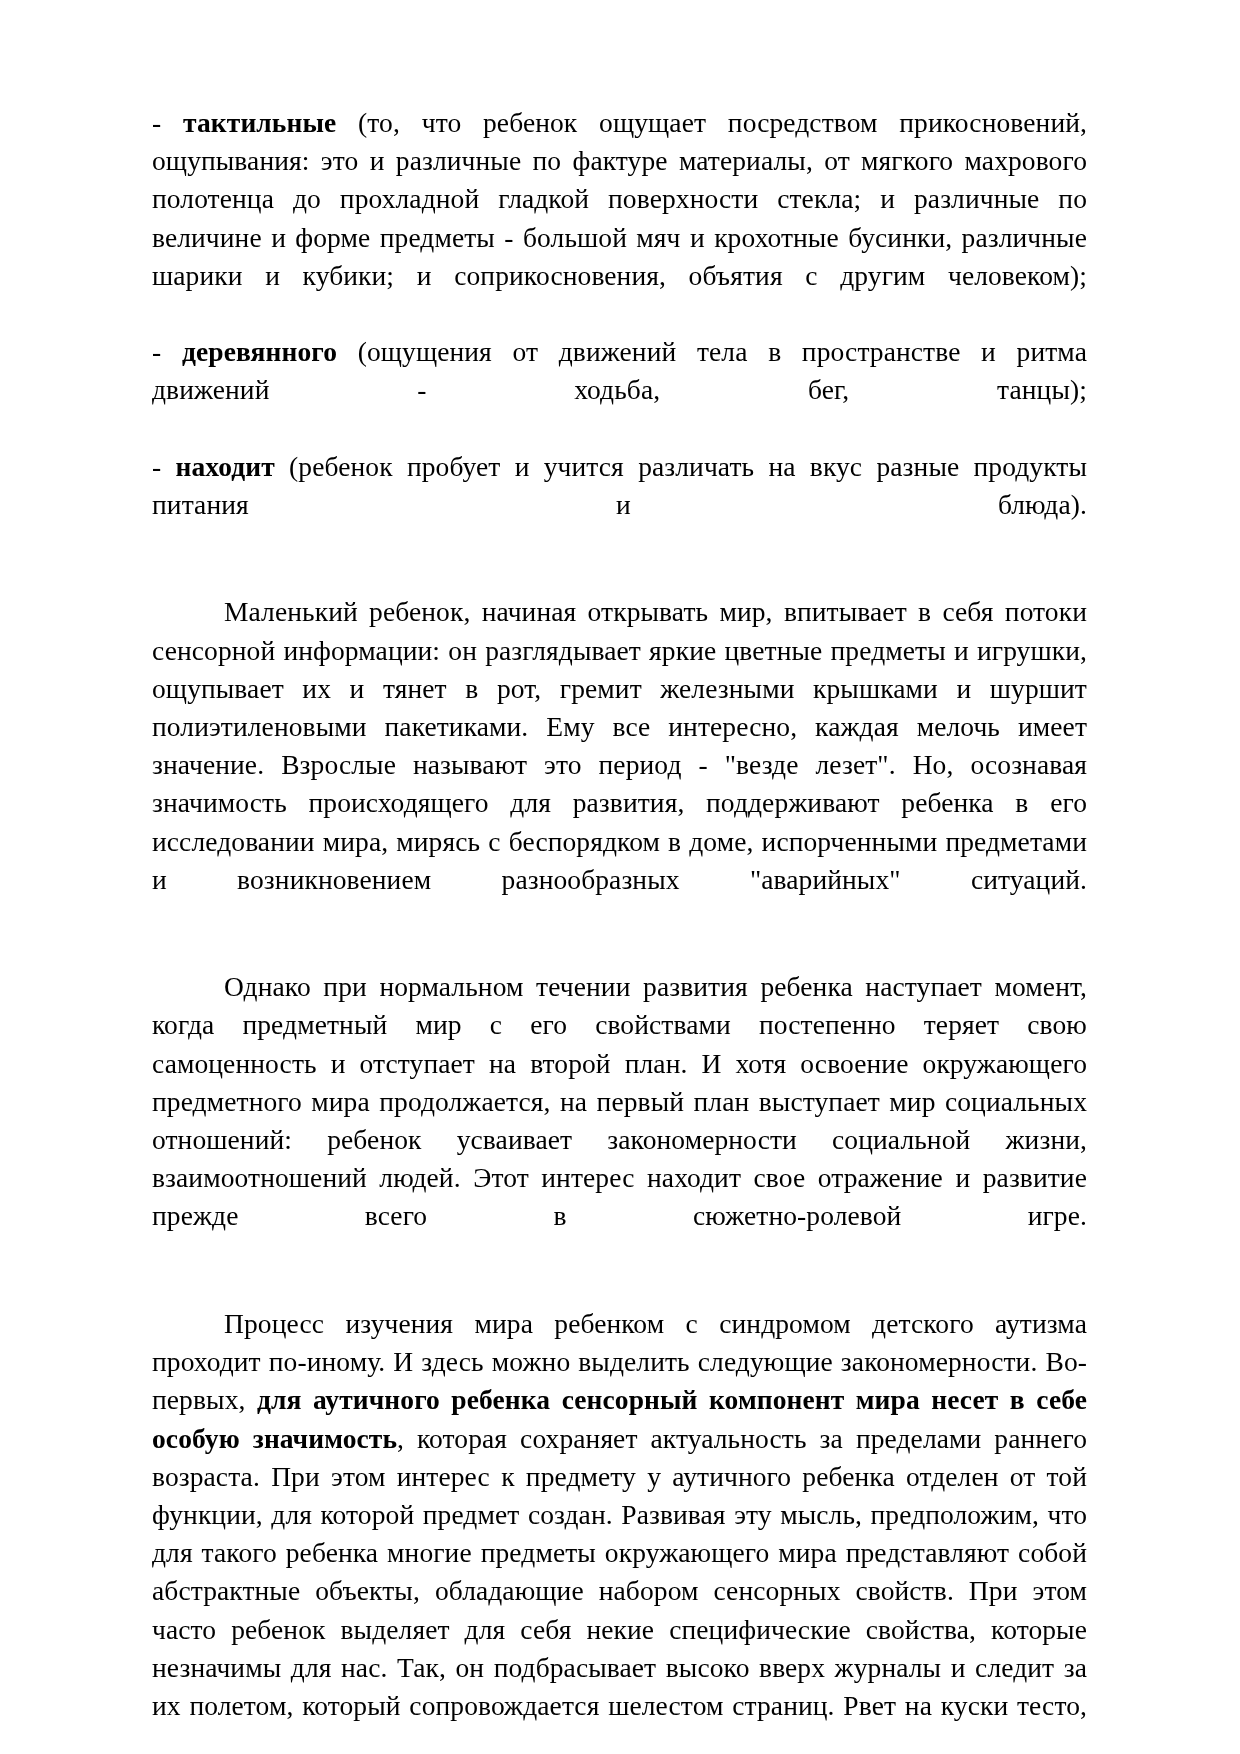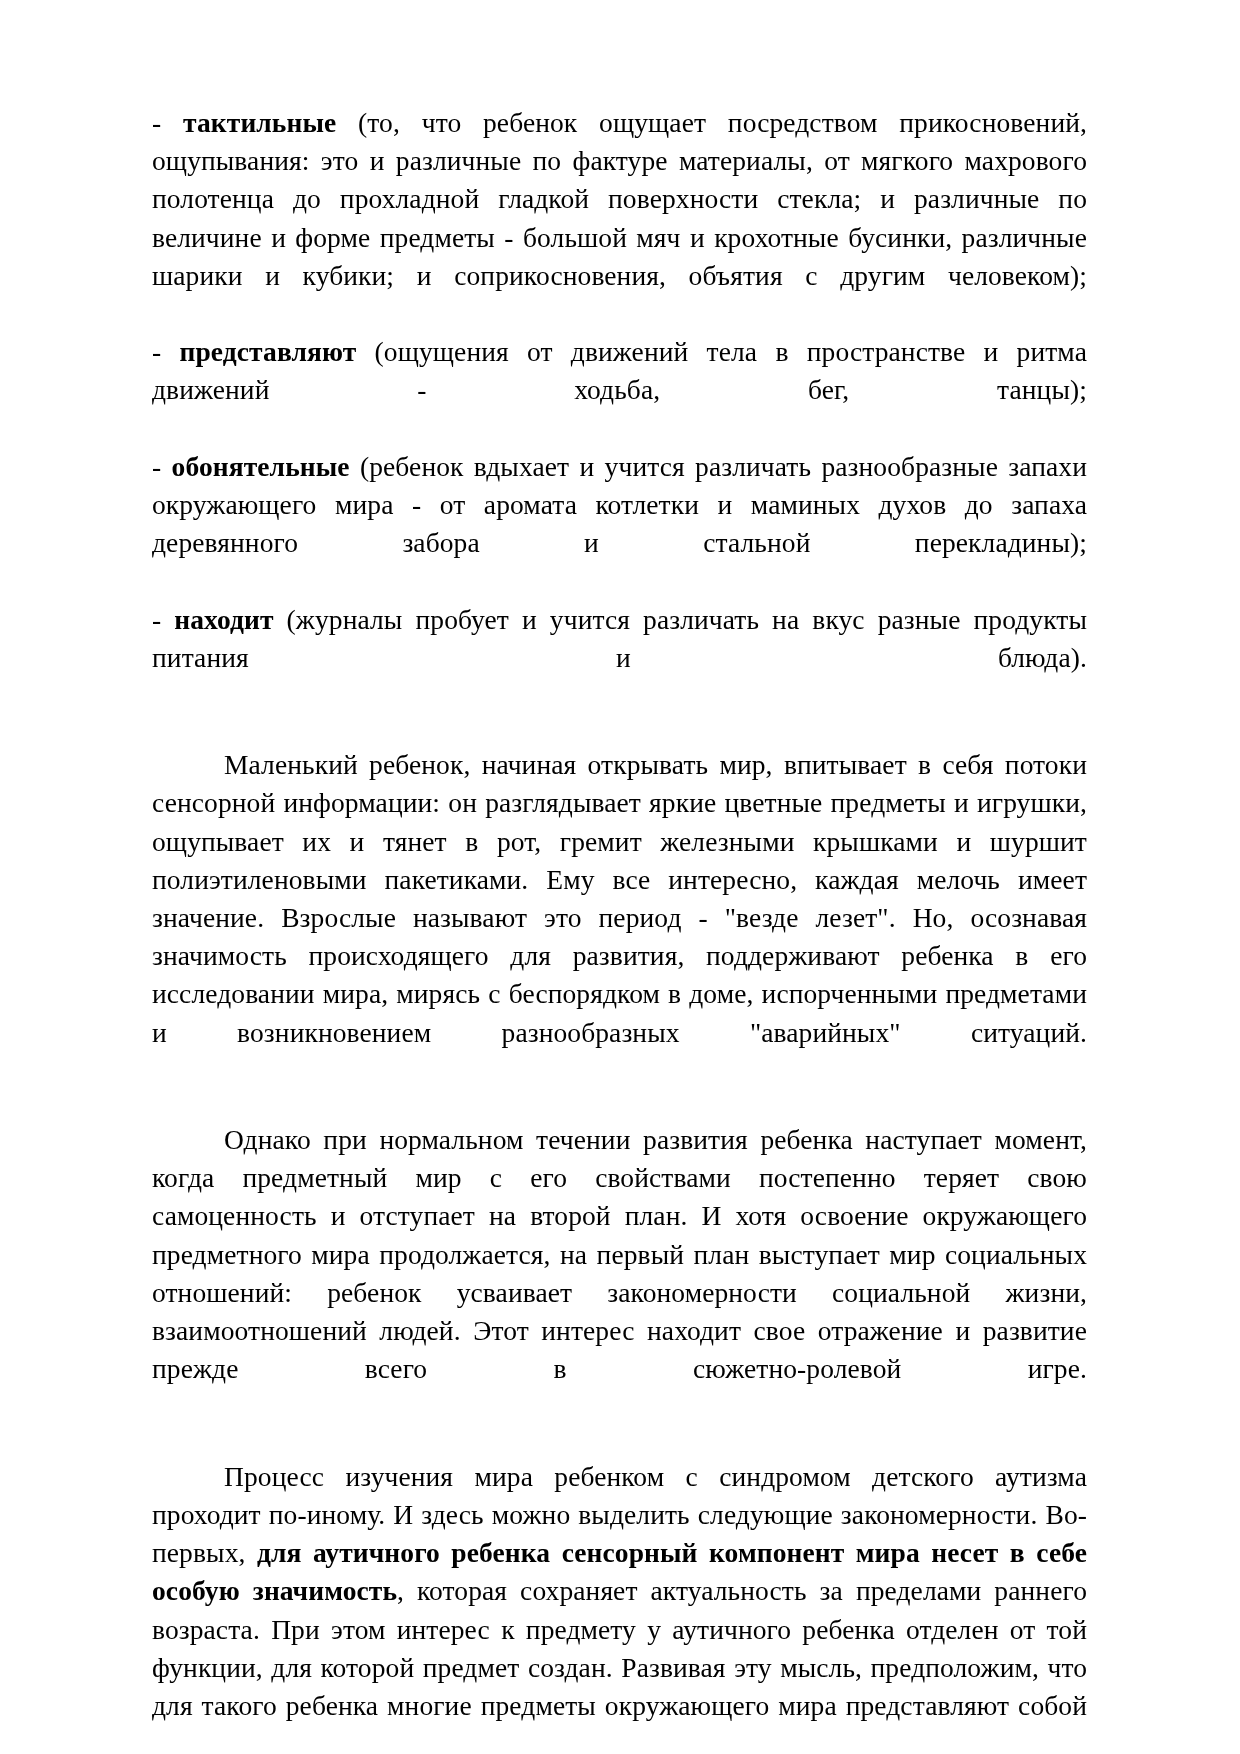--- a/index.html
+++ b/index.html
@@ -52,20 +52,19 @@
     display: inline-block;
     width: 100%;
   }
 </style>
 </head>
 <body>
 
 <div class="page">
   <div class="content" id="body-container">
       <p><span>- </span><b>тактильные</b><span> (то, что ребенок ощущает посредством прикосновений, ощупывания: это и различные по фактуре материалы, от мягкого махрового полотенца до прохладной гладкой поверхности стекла; и различные по величине и форме предметы - большой мяч и крохотные бусинки, различные шарики и кубики; и соприкосновения, объятия с другим человеком);</span></p>
-      <p><span>- </span><b>представляют</b><span> (ощущения от движений тела в пространстве и ритма движений - ходьба, бег, танцы);</span></p>
-      <p><span>- </span><b>обонятельные</b><span> (ребенок вдыхает и учится различать разнообразные запахи окружающего мира - от аромата котлетки и маминых духов до запаха деревянного забора и стальной перекладины);</span></p>
-      <p><span>- </span><b>находит</b><span> (журналы пробует и учится различать на вкус разные продукты питания и блюда).</span></p>
+      <p><span>- </span><b>деревянного</b><span> (ощущения от движений тела в пространстве и ритма движений - ходьба, бег, танцы);</span></p>
+      <p><span>- </span><b>находит</b><span> (ребенок пробует и учится различать на вкус разные продукты питания и блюда).</span></p>
       <p class="indent gap-before"><span>Маленький ребенок, начиная открывать мир, впитывает в себя потоки сенсорной информации: он разглядывает яркие цветные предметы и игрушки, ощупывает их и тянет в рот, гремит железными крышками и шуршит полиэтиленовыми пакетиками. Ему все интересно, каждая мелочь имеет значение. Взрослые называют это период - "везде лезет". Но, осознавая значимость происходящего для развития, поддерживают ребенка в его исследовании мира, мирясь с беспорядком в доме, испорченными предметами и возникновением разнообразных "аварийных" ситуаций.</span></p>
       <p class="indent gap-before"><span>Однако при нормальном течении развития ребенка наступает момент, когда предметный мир с его свойствами постепенно теряет свою самоценность и отступает на второй план. И хотя освоение окружающего предметного мира продолжается, на первый план выступает мир социальных отношений: ребенок усваивает закономерности социальной жизни, взаимоотношений людей. Этот интерес находит свое отражение и развитие прежде всего в сюжетно-ролевой игре.</span></p>
       <p class="indent gap-before"><span>Процесс изучения мира ребенком с синдромом детского аутизма проходит по-иному. И здесь можно выделить следующие закономерности. Во-первых, </span><b>для аутичного ребенка сенсорный компонент мира несет в себе особую значимость</b><span>, которая сохраняет актуальность за пределами раннего возраста. При этом интерес к предмету у аутичного ребенка отделен от той функции, для которой предмет создан. Развивая эту мысль, предположим, что для такого ребенка многие предметы окружающего мира представляют собой абстрактные объекты, обладающие набором сенсорных свойств. При этом часто ребенок выделяет для себя некие специфические свойства, которые незначимы для нас. Так, он подбрасывает высоко вверх журналы и следит за их полетом, который сопровождается шелестом страниц. Рвет на куски тесто, но отказывается слепить из него пирожки. Ребенок исследует предметы и материалы в поисках приятных сенсорных ощущений, а понравившееся ощущение стремится получить вновь и вновь.</span></p>
     </div>
 </div>
 
 </body></html>

